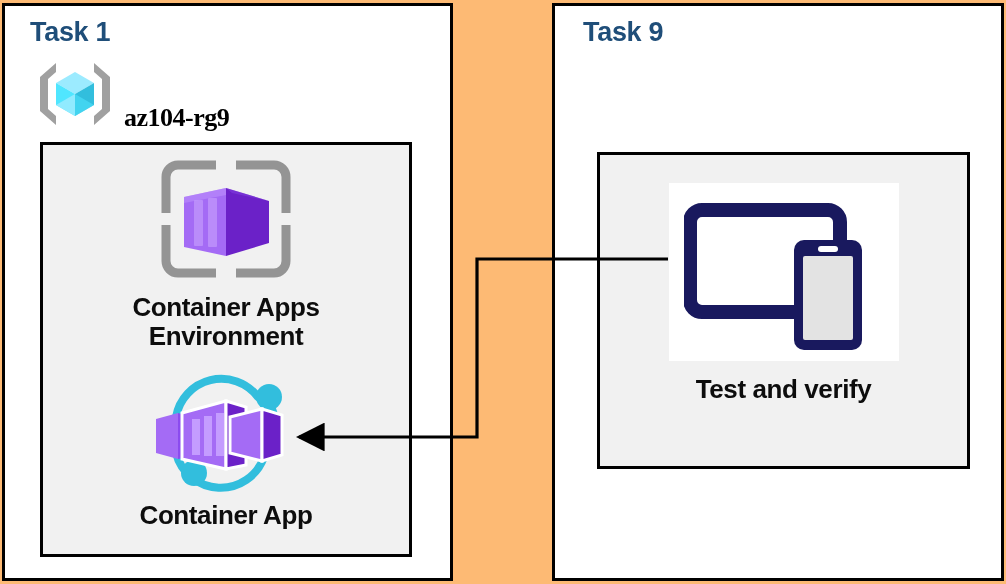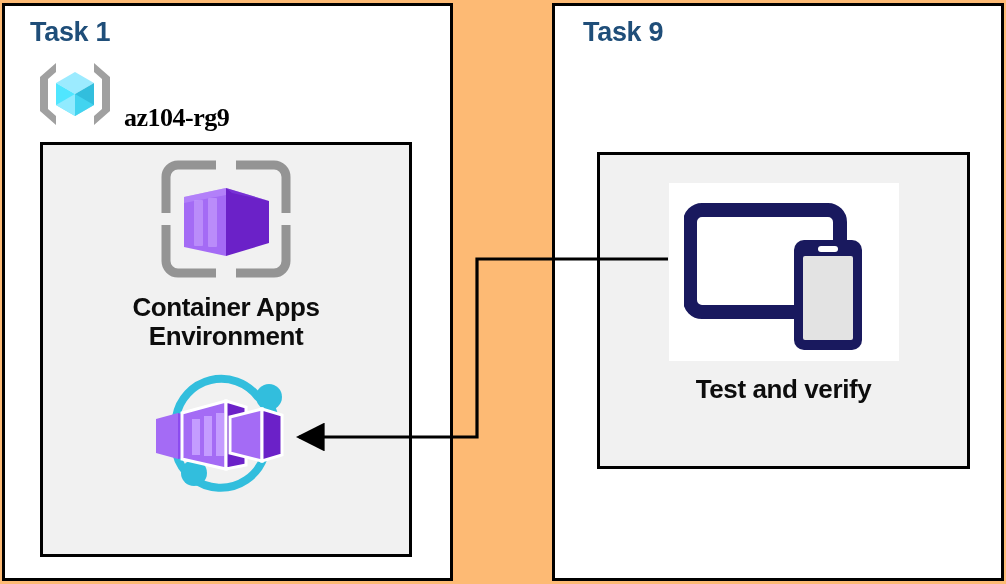--- a/index.html
+++ b/index.html
@@ -187,20 +187,21 @@
           <path d="M36 40 L80 28 L80 96 L36 86 Z" fill="#A46BF5" stroke="#ffffff" stroke-width="3"></path>
           <path d="M80 28 L100 34 L100 92 L80 96 Z" fill="#6B21C8" stroke="#ffffff" stroke-width="3"></path>
           <rect x="46" y="46" width="8" height="36" fill="#C49CFF"></rect>
           <rect x="58" y="43" width="8" height="40" fill="#C49CFF"></rect>
           <rect x="70" y="40" width="8" height="43" fill="#C49CFF"></rect>
 
           <path d="M84 44 L116 36 L116 88 L84 80 Z" fill="#A46BF5" stroke="#ffffff" stroke-width="3"></path>
           <path d="M116 36 L136 42 L136 82 L116 88 Z" fill="#6B21C8" stroke="#ffffff" stroke-width="3"></path>
         </svg>
       </span>
+      <div class="node-label">Container App</div>
     </div>
   </div>
 
   <div id="task2-panel" class="task-panel"></div>
 
   <div id="task2-title" class="task-title">Task 9</div>
 
   <div id="test-box" class="inner-box">
     <div id="test-stack" class="stack">
       <span class="icon-white-plate" style="width:230px;height:178px;">

